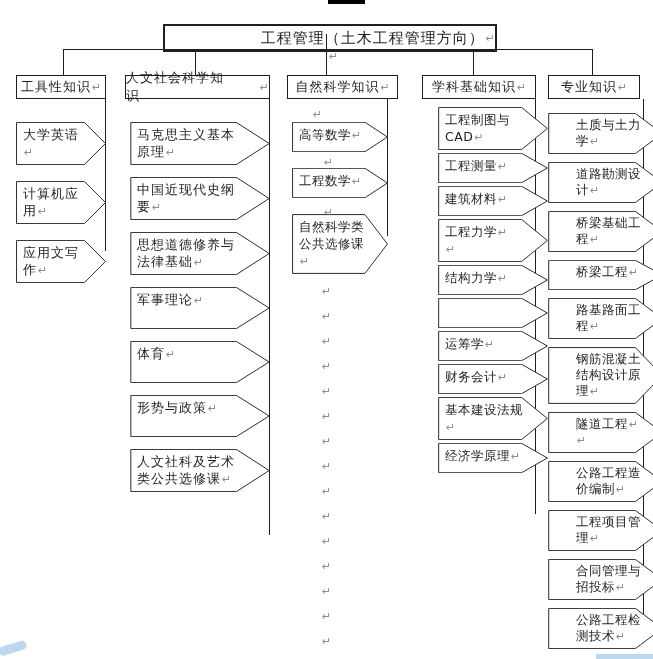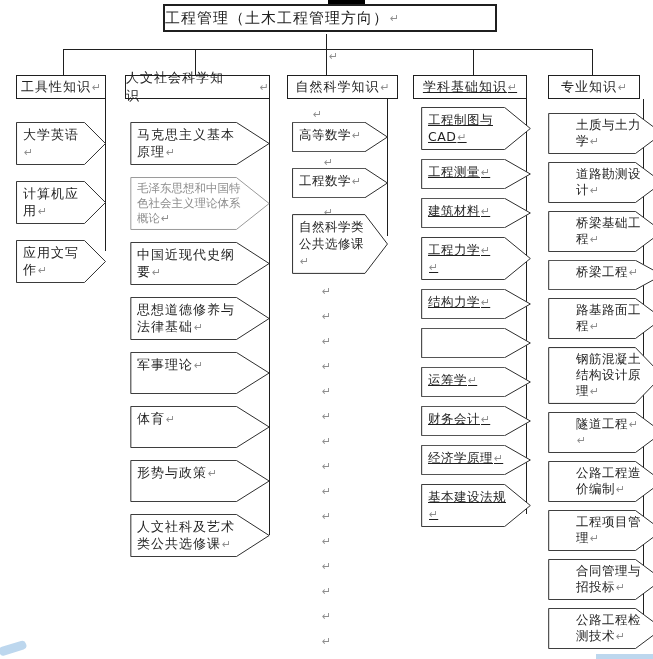--- a/index.html
+++ b/index.html
@@ -3,43 +3,43 @@
 <meta charset="utf-8">
 <style>
   html,body{margin:0;padding:0;background:#fff;}
   #stage{
     position:relative;width:653px;height:659px;background:#fff;overflow:hidden;
     font-family:"DejaVu Sans","Liberation Sans",sans-serif;color:var(--ink,#1f1f1f);
   }
   
   .top-black-bar{position:absolute;left:328px;top:0;width:37px;height:4px;background:#000;}
   .title-box{
-    position:absolute;left:163px;top:4px;width:330px;height:24px;
-    border:2px solid var(--ink);display:flex;align-items:center;justify-content:flex-start;
+    position:absolute;left:163px;top:24px;width:330px;height:24px;
+    border:2px solid var(--ink);display:flex;align-items:center;justify-content:flex-end;
     font-size:15px;letter-spacing:1px;background:#fff;
   }
   
   .cline{position:absolute;background:var(--ink);}
   .l-title-drop{left:326px;top:34px;width:1px;height:15px;}
   .l-horiz{left:63px;top:49px;width:530px;height:1px;}
   .l-drop{top:50px;width:1px;height:25px;}
   .l-d1{left:63px}.l-d2{left:195px}.l-d3{left:326px}.l-d4{left:473px}.l-d5{left:592px}
   
   .col{position:absolute;top:75px;}
   .hdr{
     box-sizing:border-box;border:1px solid var(--ink);height:24px;background:#fff;
     display:flex;align-items:center;justify-content:center;font-size:13px;letter-spacing:1px;
     position:relative;z-index:2;
   }
   .vline{position:absolute;top:24px;width:1px;background:var(--ink);z-index:0;}
   .items{position:relative;z-index:1;display:flex;flex-direction:column;}
   .c0{left:16px;width:90px;}   .c0 .hdr{width:90px;}  .c0 .vline{left:89px;height:152px;}  .c0 .items{margin-top:23px;gap:16px;}
   .c1{left:125px;width:145px;} .c1 .hdr{width:145px;gap:34px;} .c1 .vline{left:144px;height:436px;} .c1 .items{margin-top:23px;margin-left:5px;gap:12px;}
   .c2{left:287px;width:111px;} .c2 .hdr{width:111px;} .c2 .vline{left:100px;height:137px;} .c2 .items{margin-top:23px;margin-left:5px;gap:16px;}
-  .c3{left:413px;width:114px;text-decoration:underline;} .c3 .hdr{width:114px;} .c3 .vline{left:113px;height:415px;} .c3 .items{margin-top:8px;margin-left:8px;gap:9px;}
+  .c3{left:422px;width:114px;} .c3 .hdr{width:114px;} .c3 .vline{left:113px;height:415px;} .c3 .items{margin-top:8px;margin-left:16px;gap:3px;}
   .c4{left:548px;width:97px;}  .c4 .hdr{width:92px;} .c4 .vline{left:95px;height:520px;} .c4 .items{margin-top:14px;gap:8px;}
   .c0 .pent{width:90px;}  .c1 .pent{width:140px;} .c2 .pent{width:96px;}
   .c3 .pent{width:110px;} .c4 .pent{width:94px;padding-left:21px;}
   
   .pent{position:relative;min-height:30px;}
   .c1 .pent{min-height:42px;}
   .pshape{position:absolute;left:0;top:0;width:100%;height:100%;}
   .pshape polygon{fill:#fff;stroke:#2e2e2e;stroke-width:1;vector-effect:non-scaling-stroke;}
   .pent.muted .pshape polygon{stroke:var(--muted_border);}
   .ptext{position:relative;padding:4px 0 4px 7px;font-size:13px;line-height:17px;letter-spacing:1px;}
@@ -111,26 +111,20 @@
         <span class="pmark">↵</span>
       </div>
     <div class="vline"></div>
     <div class="items">
         <div class="pent">
     <svg class="pshape" viewBox="0 0 100 100" preserveAspectRatio="none">
       <polygon points="0.6,1 76,1 99.4,50 76,99 0.6,99"></polygon>
     </svg>
     <div class="ptext"><span class="plabel">马克思主义基本原理</span><span class="pmark">↵</span></div>
   </div>
-        <div class="pent muted">
-    <svg class="pshape" viewBox="0 0 100 100" preserveAspectRatio="none">
-      <polygon points="0.6,1 76,1 99.4,50 76,99 0.6,99"></polygon>
-    </svg>
-    <div class="ptext"><span class="plabel">毛泽东思想和中国特色社会主义理论体系概论</span><span class="pmark">↵</span></div>
-  </div>
         <div class="pent">
     <svg class="pshape" viewBox="0 0 100 100" preserveAspectRatio="none">
       <polygon points="0.6,1 76,1 99.4,50 76,99 0.6,99"></polygon>
     </svg>
     <div class="ptext"><span class="plabel">中国近现代史纲要</span><span class="pmark">↵</span></div>
   </div>
         <div class="pent">
     <svg class="pshape" viewBox="0 0 100 100" preserveAspectRatio="none">
       <polygon points="0.6,1 76,1 99.4,50 76,99 0.6,99"></polygon>
     </svg>
@@ -242,27 +236,27 @@
         <div class="pent">
     <svg class="pshape" viewBox="0 0 100 100" preserveAspectRatio="none">
       <polygon points="0.6,1 76,1 99.4,50 76,99 0.6,99"></polygon>
     </svg>
     <div class="ptext"><span class="plabel">财务会计</span><span class="pmark">↵</span></div>
   </div>
         <div class="pent">
     <svg class="pshape" viewBox="0 0 100 100" preserveAspectRatio="none">
       <polygon points="0.6,1 76,1 99.4,50 76,99 0.6,99"></polygon>
     </svg>
+    <div class="ptext"><span class="plabel">基本建设法规</span><span class="pmark">↵</span></div>
+  </div>
+        <div class="pent">
+    <svg class="pshape" viewBox="0 0 100 100" preserveAspectRatio="none">
+      <polygon points="0.6,1 76,1 99.4,50 76,99 0.6,99"></polygon>
+    </svg>
     <div class="ptext"><span class="plabel">经济学原理</span><span class="pmark">↵</span></div>
-  </div>
-        <div class="pent">
-    <svg class="pshape" viewBox="0 0 100 100" preserveAspectRatio="none">
-      <polygon points="0.6,1 76,1 99.4,50 76,99 0.6,99"></polygon>
-    </svg>
-    <div class="ptext"><span class="plabel">基本建设法规</span><span class="pmark">↵</span></div>
   </div>
       </div>
   </div>
 
   <div class="col c4">
     <div class="hdr">
         <span>专业知识</span>
         <span class="pmark">↵</span>
       </div>
     <div class="vline"></div>

